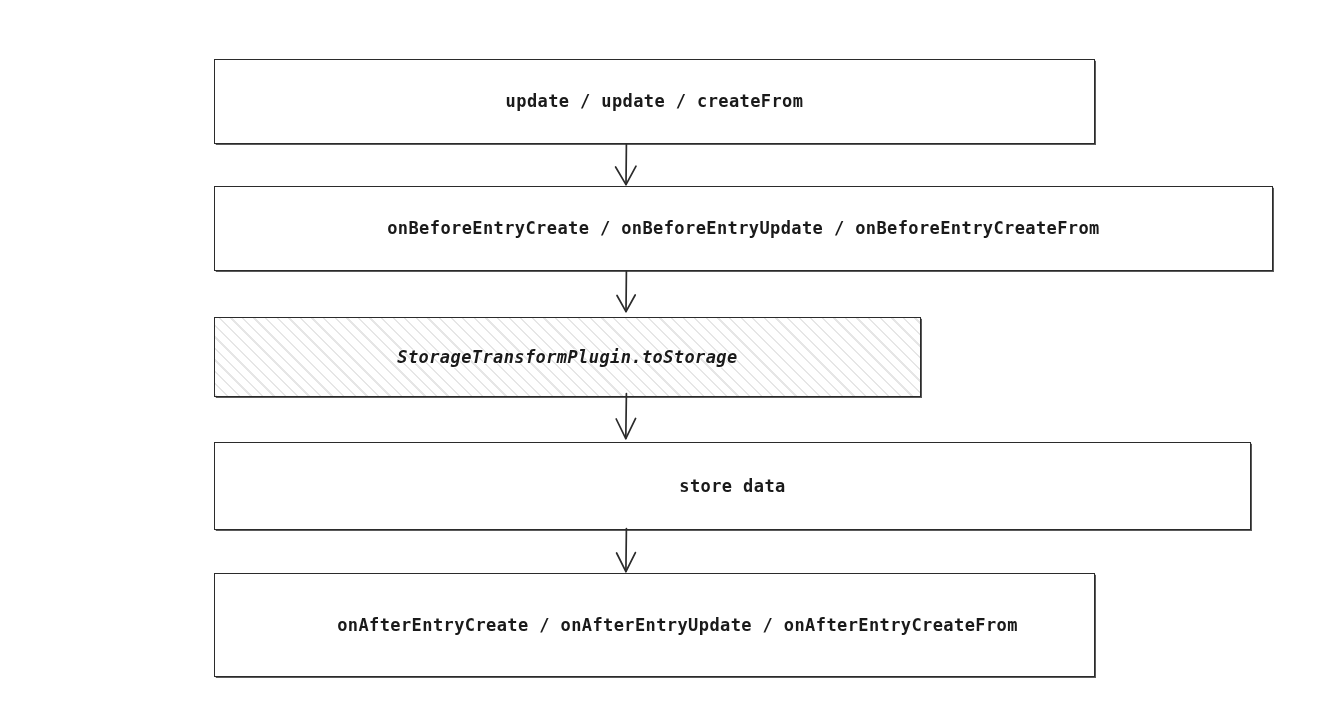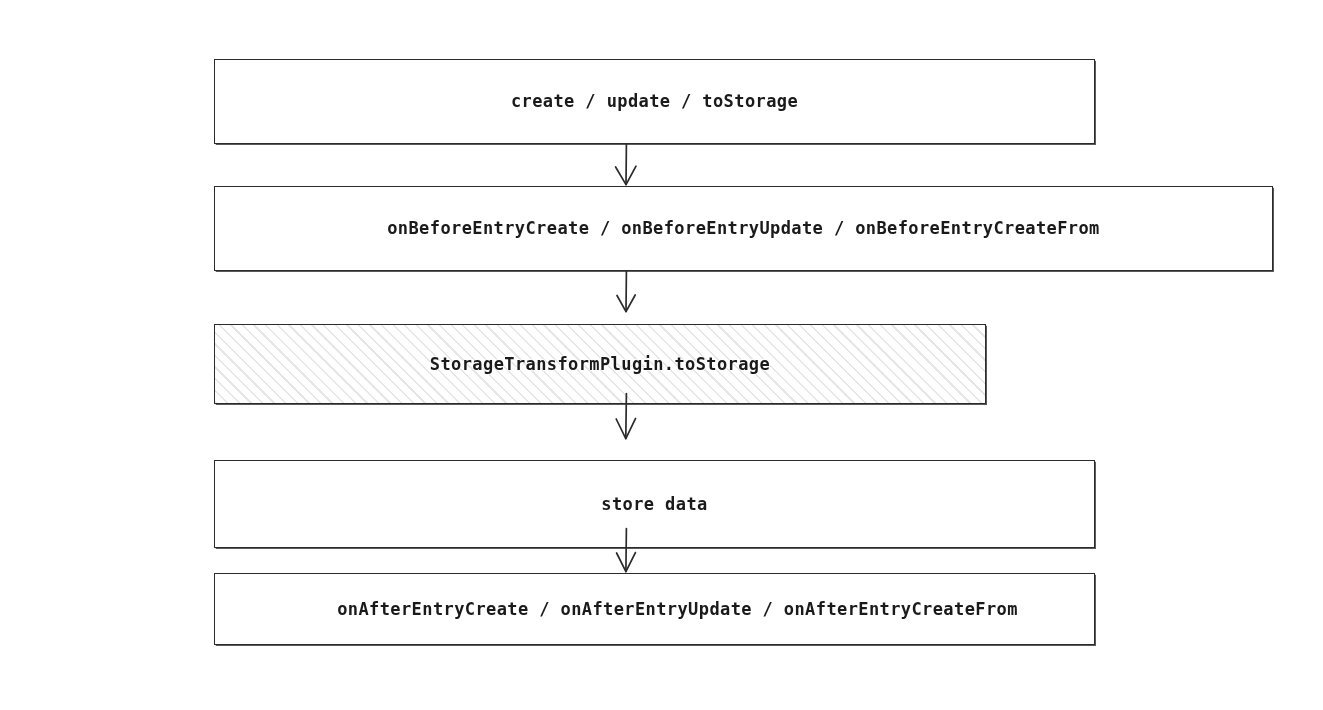--- a/index.html
+++ b/index.html
@@ -80,60 +80,60 @@
     stroke-linecap: round;
     stroke-linejoin: round;
   }
 </style>
 </head>
 <body>
 
 <div id="diagram-canvas">
 
   <div class="flow-node" style="left:214px; top:59px; width:881px; height:85px;">
-    <span class="node-label">create / update / toStorage</span>
+    <span class="node-label">update / update / createFrom</span>
   </div>
 
   <div class="flow-connector" style="left:612px; top:144px; width:40px; height:42px;">
     <svg width="40" height="42" viewBox="0 0 40 42" aria-hidden="true">
       <path class="conn-line" d="M 14.4 0.5 L 14.0 40.5"></path>
       <path class="conn-head" d="M 3.6 23.0 L 14.0 40.6 L 24.0 22.2"></path>
     </svg>
   </div>
 
   <div class="flow-node" style="left:214px; top:186px; width:1059px; height:85px;">
     <span class="node-label">onBeforeEntryCreate / onBeforeEntryUpdate / onBeforeEntryCreateFrom</span>
   </div>
 
   <div class="flow-connector" style="left:612px; top:271px; width:40px; height:42px;">
     <svg width="40" height="42" viewBox="0 0 40 42" aria-hidden="true">
       <path class="conn-line" d="M 14.4 0.5 L 14.0 40.5"></path>
       <path class="conn-head" d="M 5.0 24.5 L 14.0 40.6 L 23.2 24.0"></path>
     </svg>
   </div>
 
-  <div class="flow-node hatched" style="left:214px; top:324px; width:772px; height:80px;">
+  <div class="flow-node hatched" style="left:214px; top:317px; width:707px; height:80px;font-style:italic;">
     <span class="node-label">StorageTransformPlugin.toStorage</span>
   </div>
 
   <div class="flow-connector" style="left:612px; top:393px; width:40px; height:47px;">
     <svg width="40" height="47" viewBox="0 0 40 47" aria-hidden="true">
       <path class="conn-line" d="M 14.4 0.5 L 13.8 45.5"></path>
       <path class="conn-head" d="M 4.2 26.0 L 13.8 45.6 L 23.6 25.4"></path>
     </svg>
   </div>
 
-  <div class="flow-node" style="left:214px; top:460px; width:881px; height:88px;">
+  <div class="flow-node" style="left:214px; top:442px; width:1037px; height:88px;">
     <span class="node-label">store data</span>
   </div>
 
   <div class="flow-connector" style="left:612px; top:528px; width:40px; height:45px;">
     <svg width="40" height="45" viewBox="0 0 40 45" aria-hidden="true">
       <path class="conn-line" d="M 14.4 0.5 L 13.9 43.5"></path>
       <path class="conn-head" d="M 4.6 25.0 L 13.9 43.6 L 23.4 24.6"></path>
     </svg>
   </div>
 
-  <div class="flow-node" style="left:214px; top:573px; width:881px; height:72px;padding-left:46px;">
+  <div class="flow-node" style="left:214px; top:573px; width:881px; height:104px;padding-left:46px;">
     <span class="node-label">onAfterEntryCreate / onAfterEntryUpdate / onAfterEntryCreateFrom</span>
   </div>
 
 </div>
 
 </body></html>

